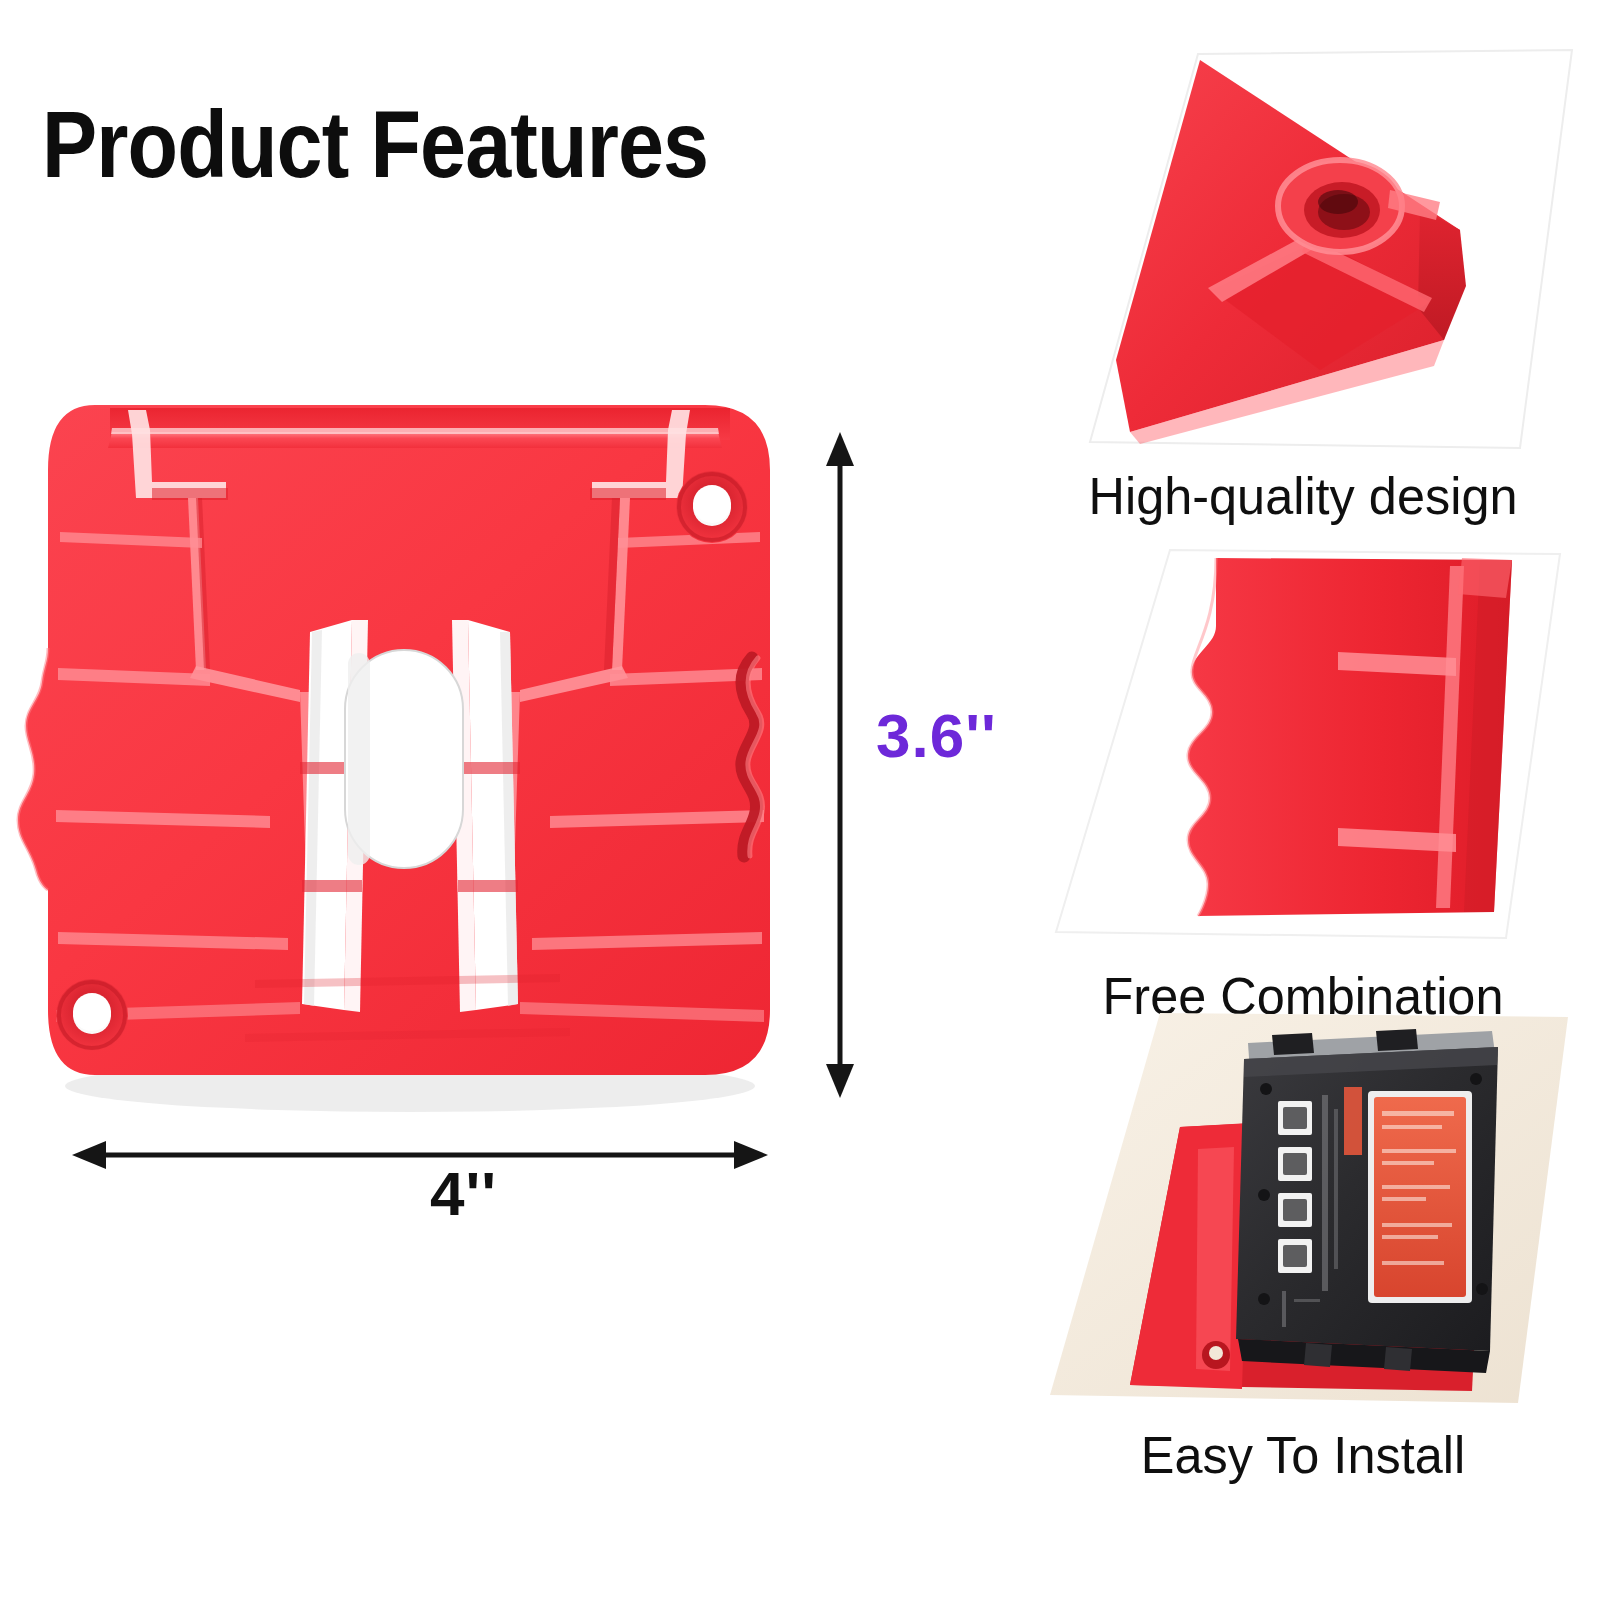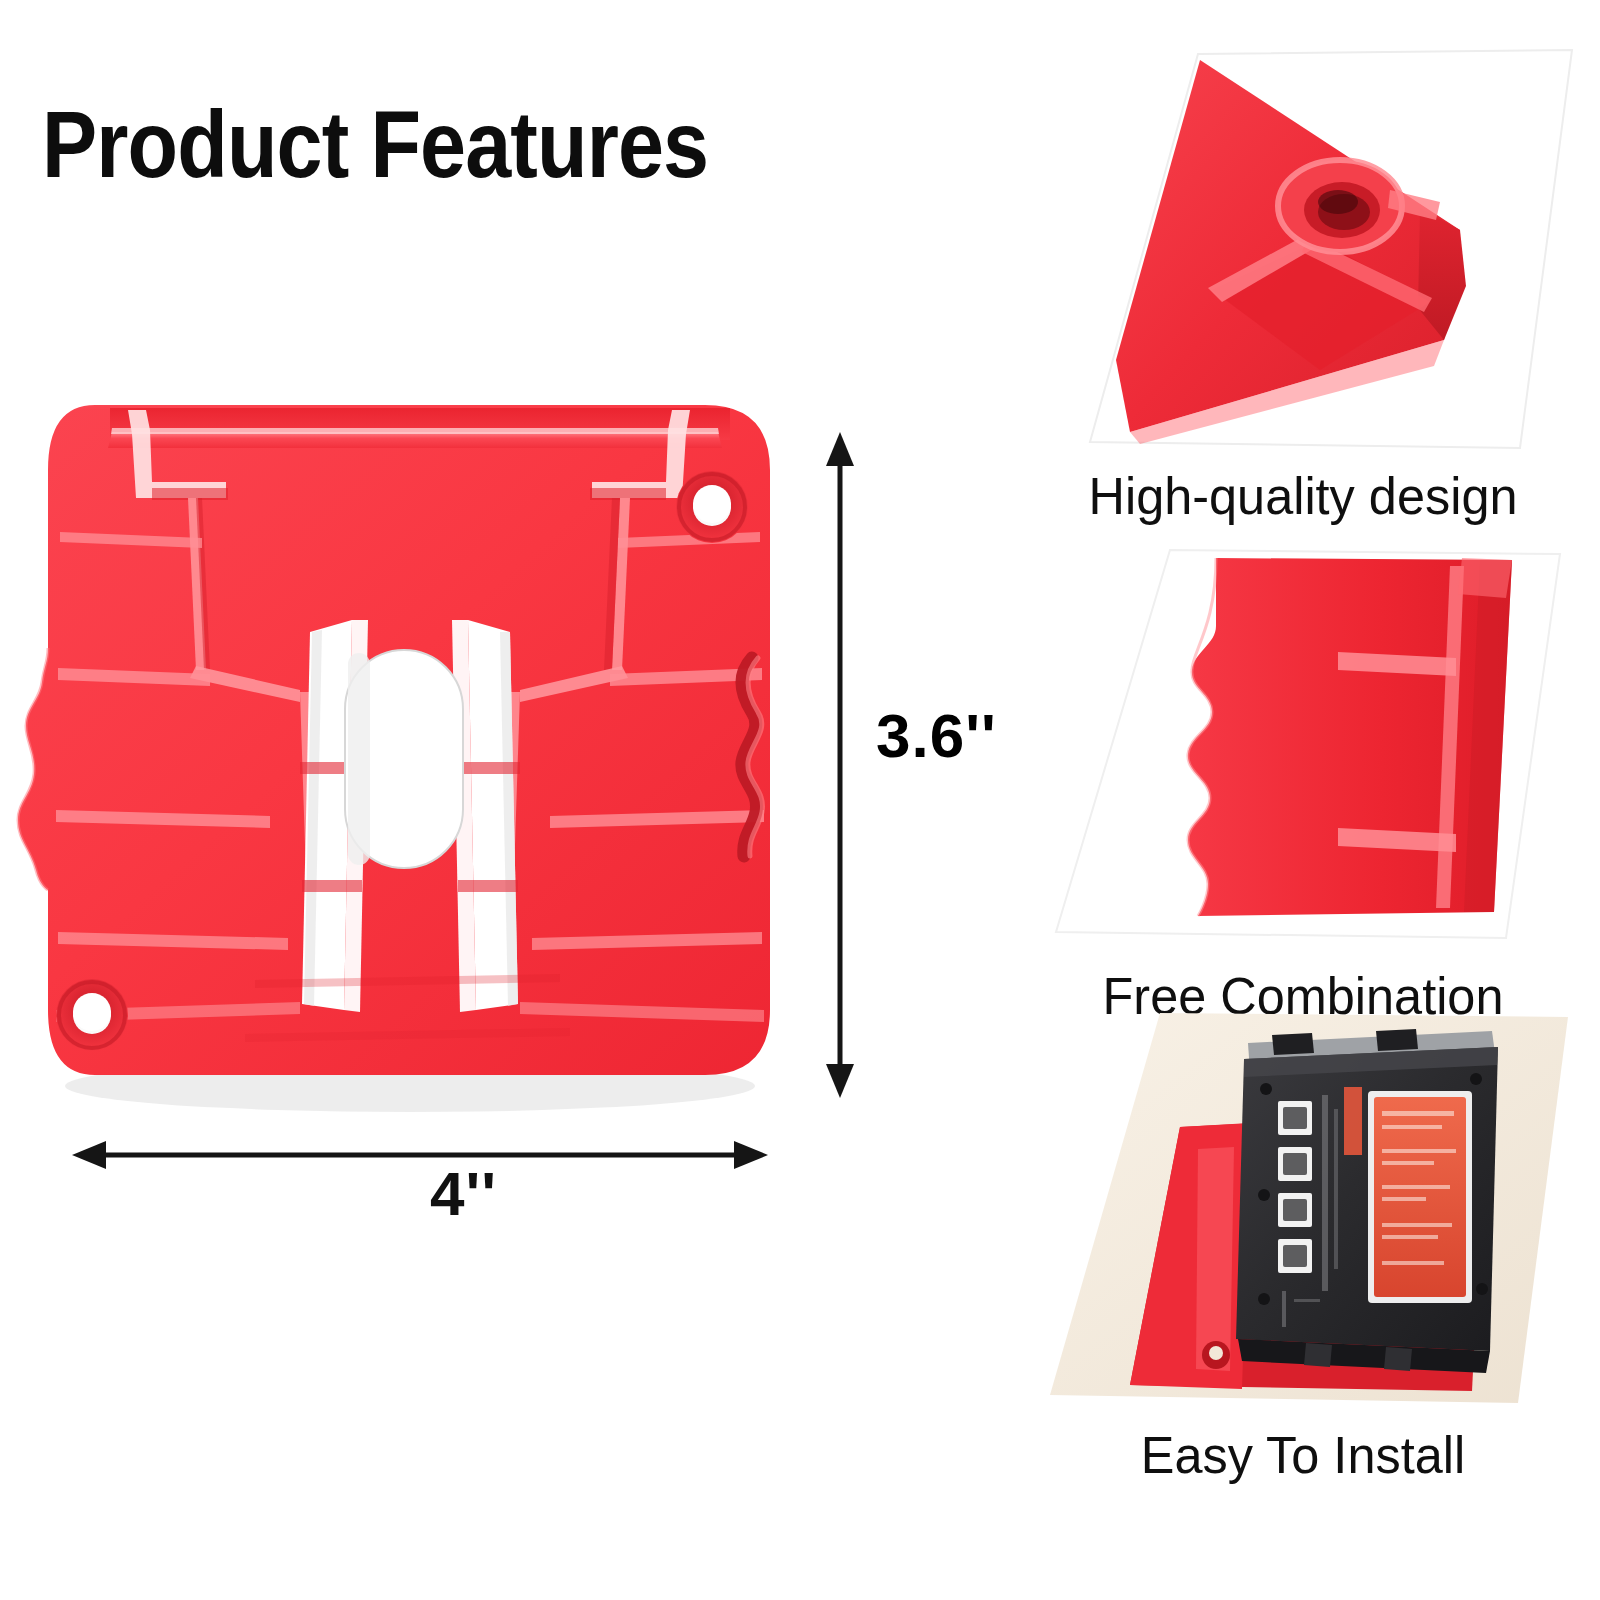--- a/index.html
+++ b/index.html
@@ -54,21 +54,21 @@
     top: 430px;
     width: 80px;
     height: 670px;
   }
   #dim-vertical-label {
     position: absolute;
     left: 876px;
     top: 700px;
     font-size: 62px;
     font-weight: bold;
-    color: #000000;
+    color: #6d28d9;
     letter-spacing: 1px;
     white-space: nowrap;
   }
   #dim-horizontal {
     position: absolute;
     left: 70px;
     top: 1120px;
     width: 700px;
     height: 70px;
   }

